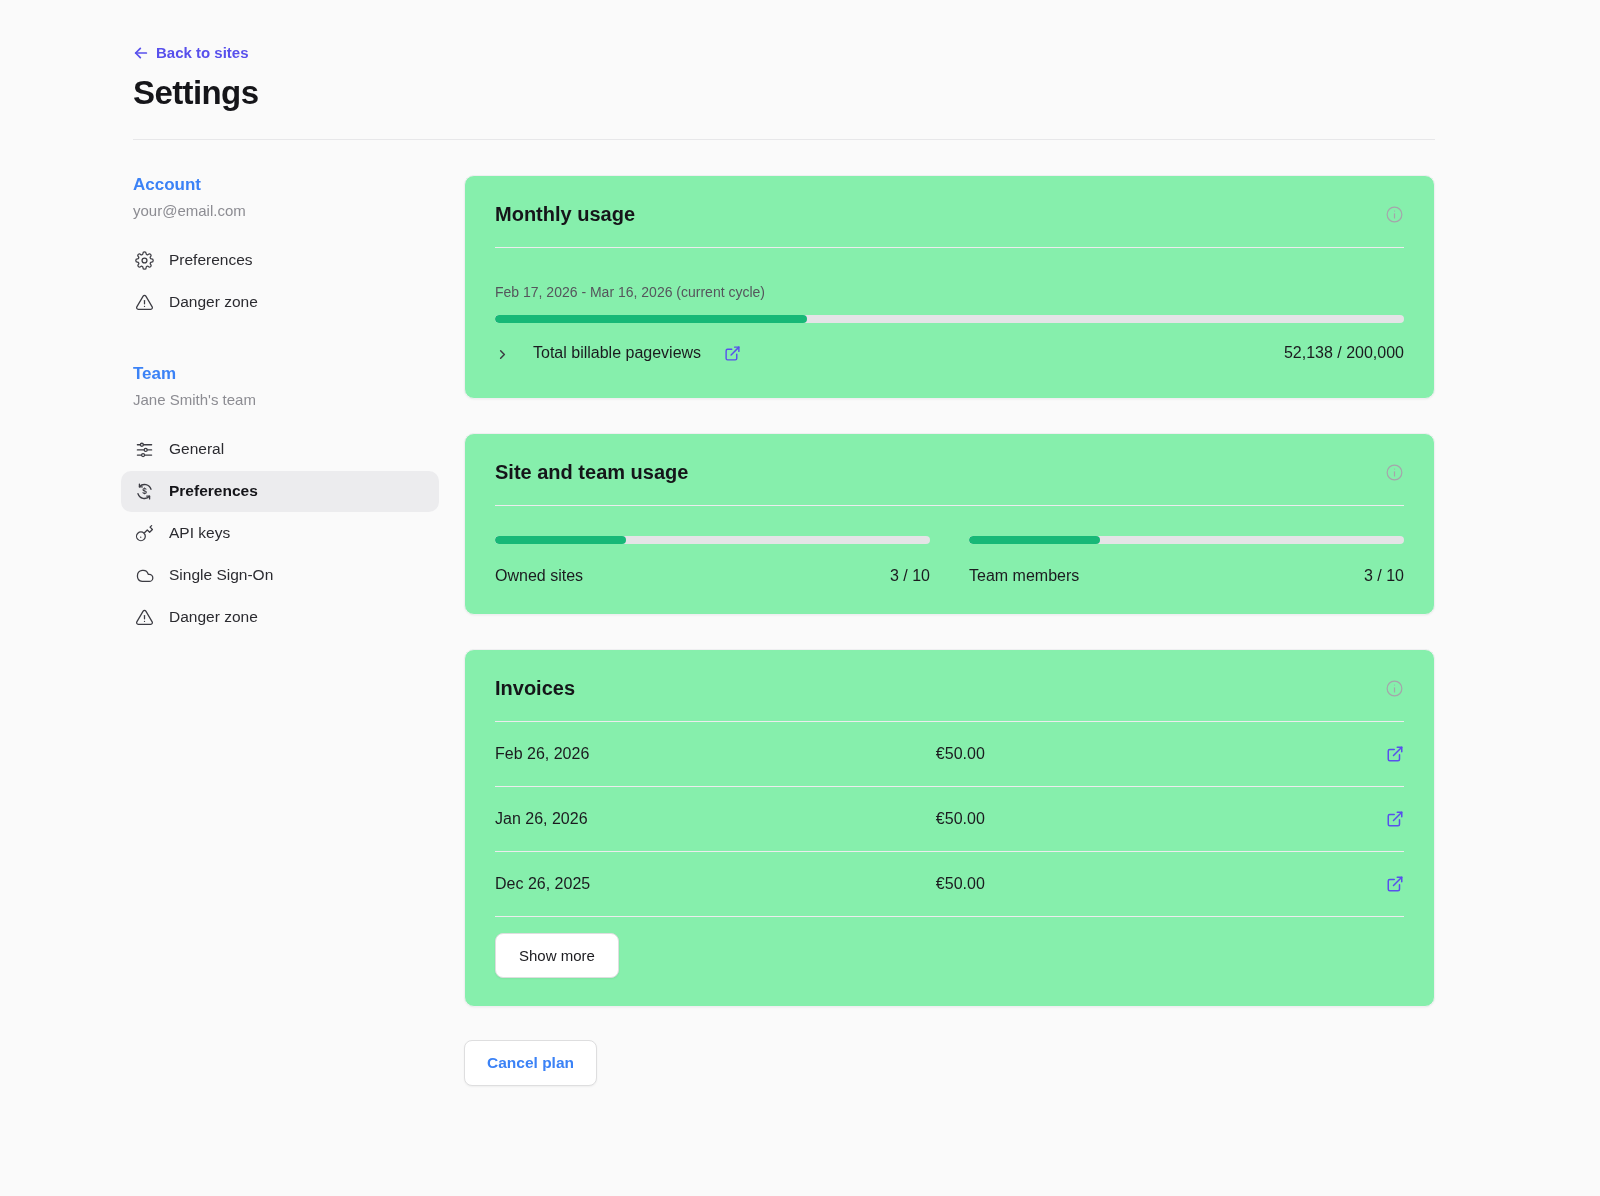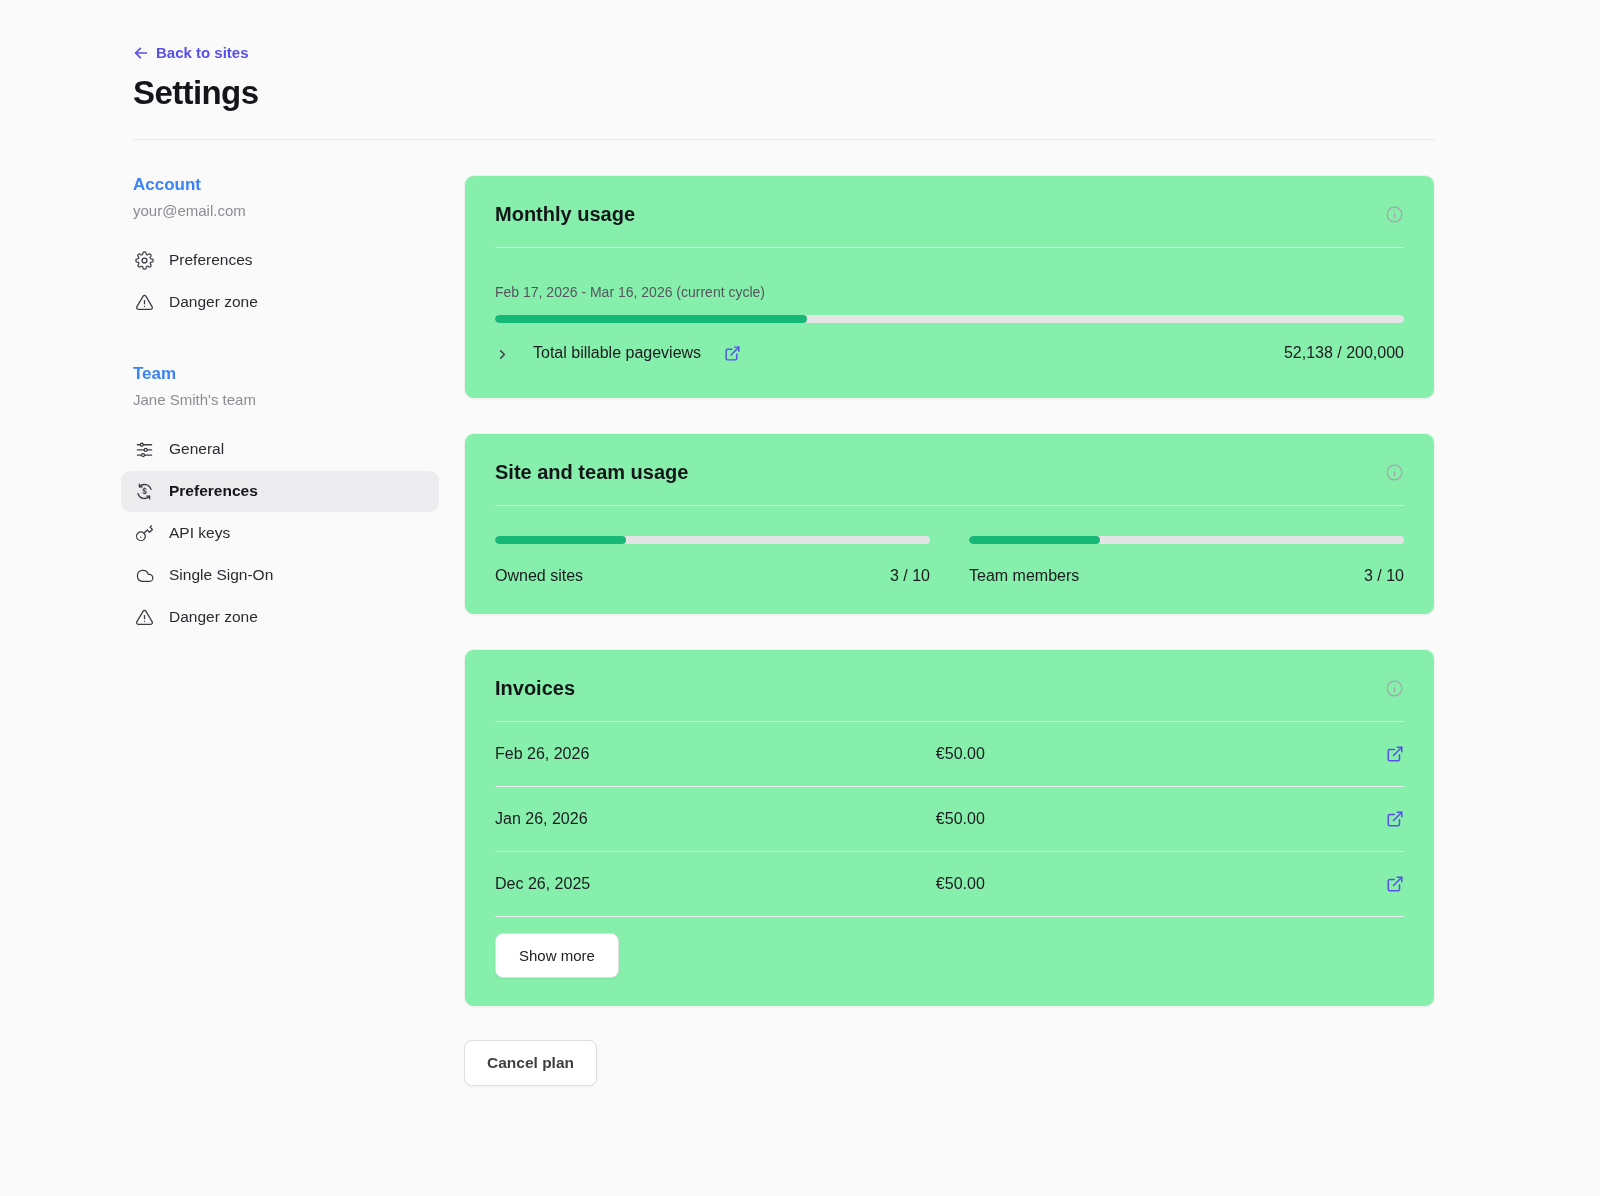--- a/index.html
+++ b/index.html
@@ -88,21 +88,21 @@
   .inv-link { margin-left: auto; width: 18px; height: 18px; color: #5850ec; display: flex; cursor: pointer; }
   .inv-link svg { width: 100%; height: 100%; }
   .show-more-wrap { padding: 16px 0 28px; }
   .btn {
     display: inline-block; background: #fff; border: 1px solid #dededf;
     border-radius: 8px; padding: 13px 23px; font-size: 15px; font-weight: 500;
     font-family: "Liberation Sans", sans-serif; cursor: pointer; color: #1b1b1f;
     box-shadow: 0 1px 2px rgba(0,0,0,0.05);
   }
   .cancel-wrap { margin-top: 33px; }
-  .btn-danger { color: #404040; font-weight: 600; font-size: 15.5px; padding: 13px 22px; }
+  .btn-danger { color: #3b82f6; font-weight: 600; font-size: 15.5px; padding: 13px 22px; }
 </style>
 </head>
 <body>
 
 <div class="container">
 
   <a class="back-link">
     <span class="nav-icon" style="width:16px;height:16px;display:flex;">
       <svg viewBox="0 0 24 24" fill="none" stroke="currentColor" stroke-width="2.6" stroke-linecap="round" stroke-linejoin="round">
           <line x1="20" y1="12" x2="4" y2="12"></line>

